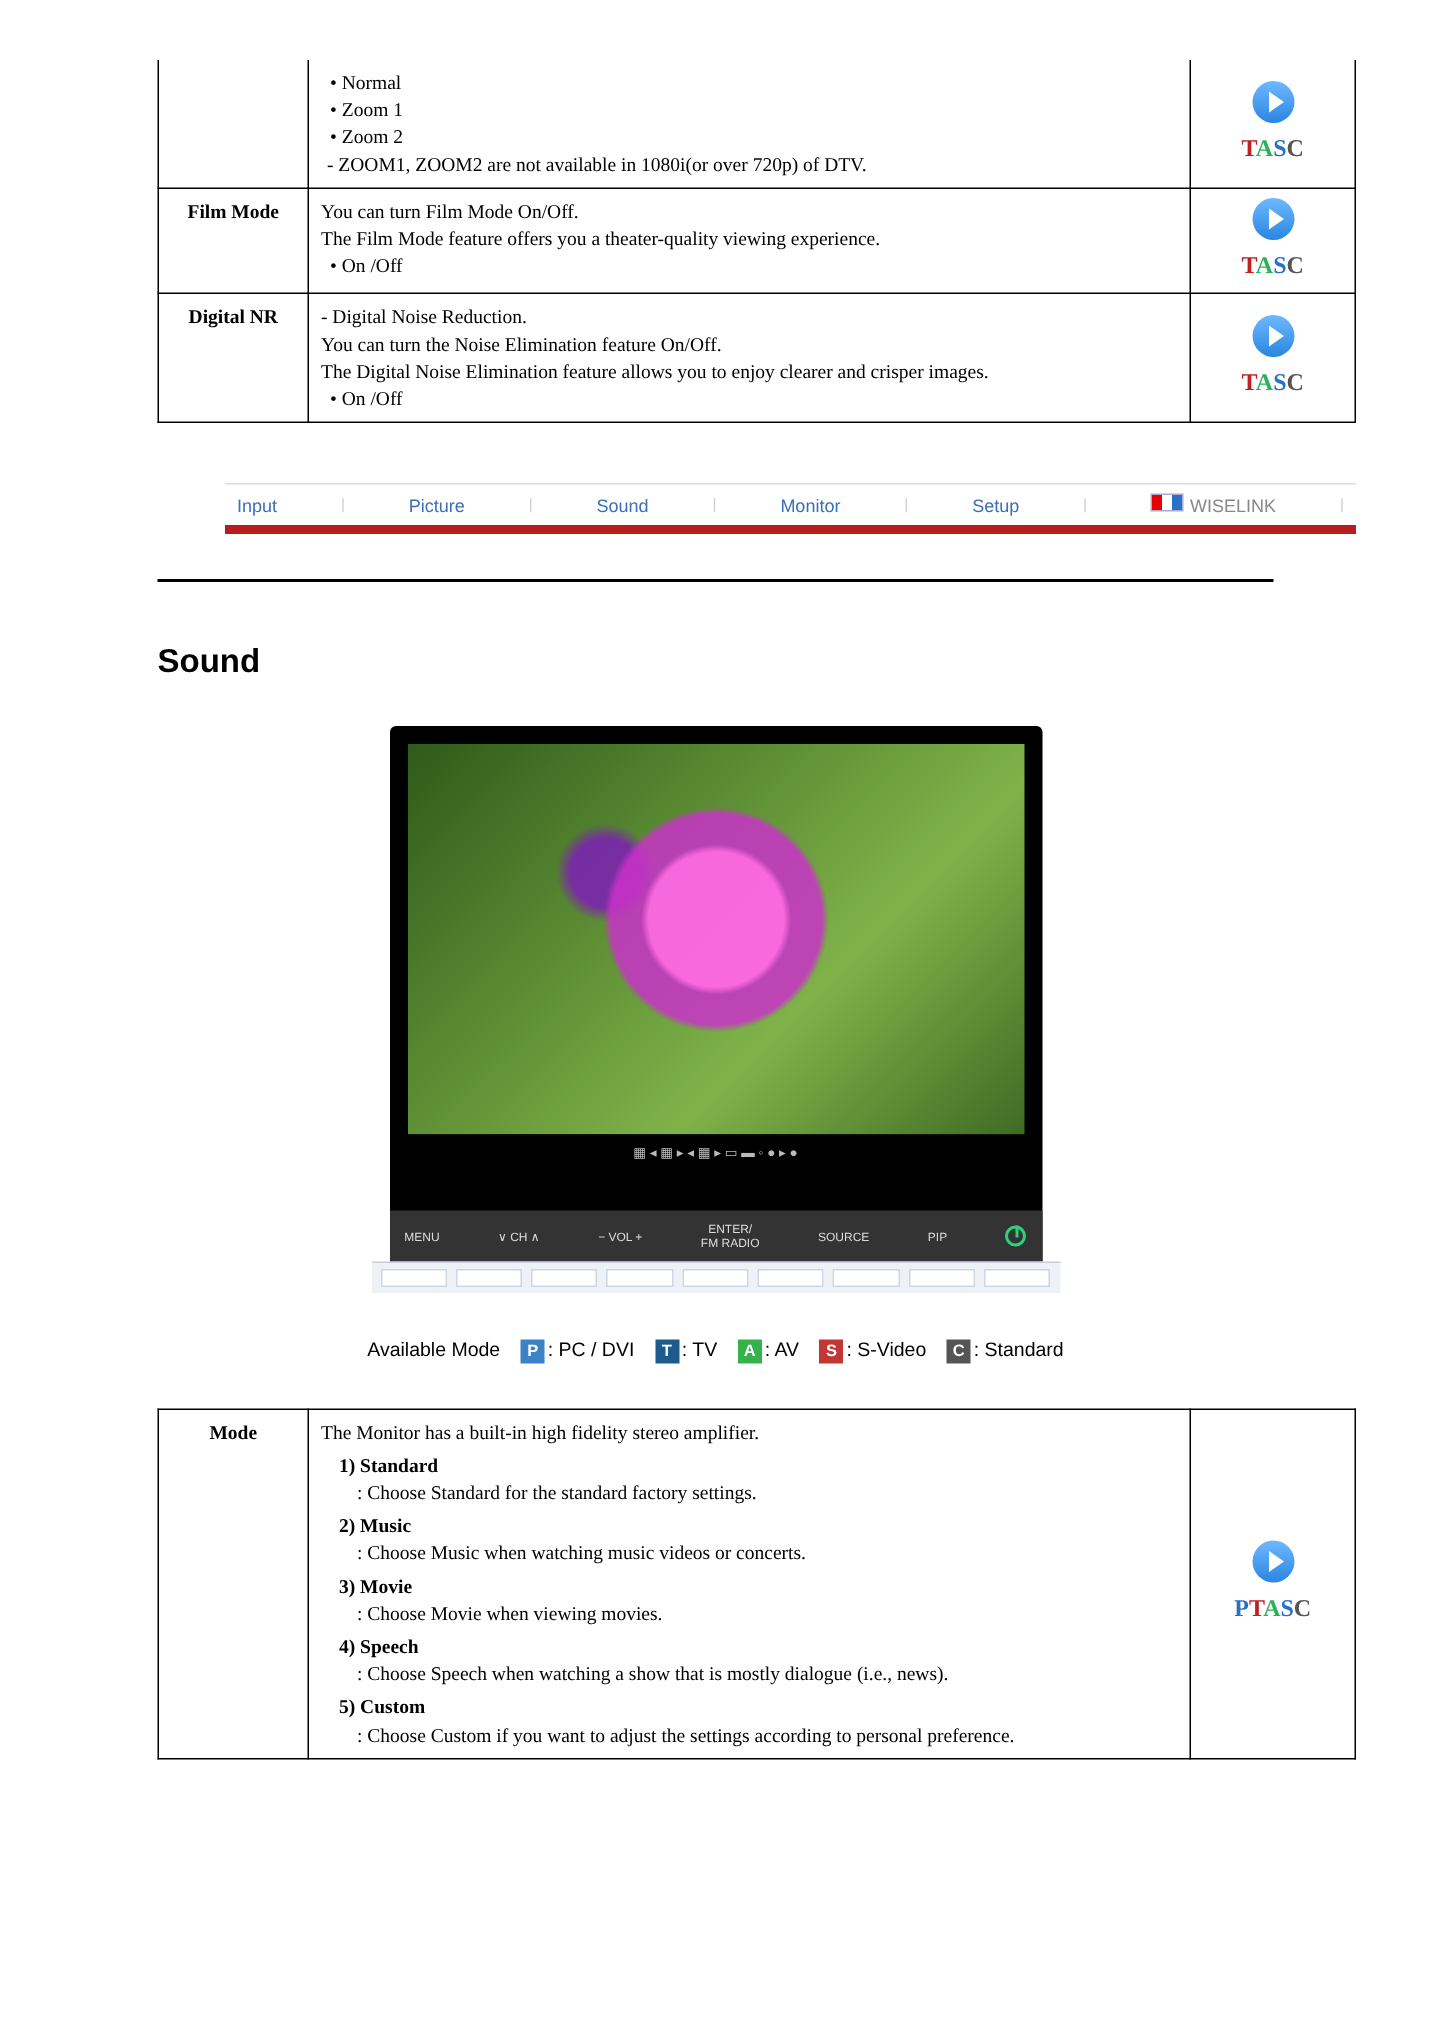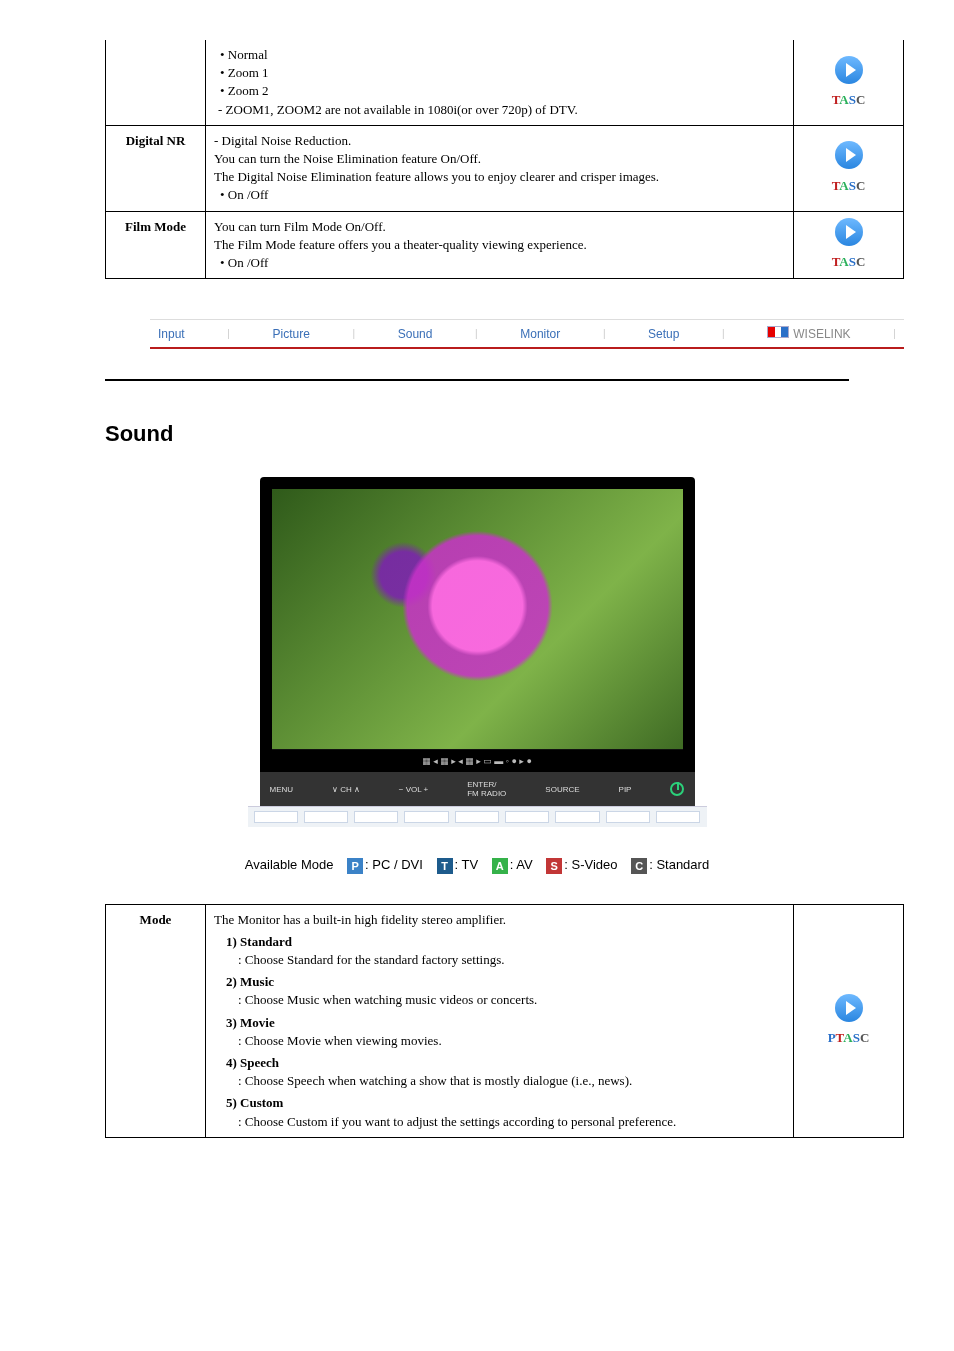--- a/index.html
+++ b/index.html
@@ -33,28 +33,28 @@
     .play-btn {
       display: inline-block; width: 28px; height: 28px;
       background: linear-gradient(#6eb9ff,#2a86e0);
       border-radius: 50%;
       position: relative;
     }
     .play-btn::after {
       content: ""; position: absolute; left: 11px; top: 7px;
       border-left: 10px solid #fff; border-top: 7px solid transparent; border-bottom: 7px solid transparent;
     }
-    .badge-row { margin-top: 2px; font-weight: bold; font-size: 13px; letter-spacing: 0px; }
+    .badge-row { margin-top: 2px; font-weight: bold; font-size: 16px; letter-spacing: 0px; }
     .m-P { color:#2a70c8; } .m-T { color:#c02020; } .m-A { color:#2bb05b; } .m-S { color:#2a70c8; } .m-C { color:#555; }
 
     .tabs-strip {
       margin: 40px 0 20px 100px;
       width: calc(100% - 100px);
       border-top: 1px solid #ddd;
-      border-bottom: 2px solid #b91c1c;
+      border-bottom: 6px solid #b91c1c;
       display: flex; align-items: center; justify-content: space-between;
       padding: 6px 8px;
       text-align: right;
     }
     .tabs-strip .tab { color:#3a6fb7; font-size:12px; }
     .tabs-strip .tab.wise { color:#888; }
     .tabs-strip .tab-sep { color:#ccc; font-size:10px; }
     .tabs-strip .wise-flag {
       display:inline-block; width:22px; height:12px;
       background: linear-gradient(90deg,#e60000 33%, #fff 33% 66%, #2a70c8 66%);
@@ -82,20 +82,21 @@
       color:#bbb; font-size:9px; text-align:center; padding:6px 0;
       border-top:1px solid #111;
     }
     .preview-btns {
       background:#fff6; margin: 0 -12px -4px; background:#333;
       padding: 0;
     }
     .preview-btns-row {
       display:flex; justify-content:space-between; padding:8px 10px; color:#ddd; font-size:8px;
       align-items:center;
+      margin-top:28px;
     }
     .preview-btns-row .pwr { width:14px; height:14px; border-radius:50%; border:2px solid #2bd07a; position:relative; }
     .preview-btns-row .pwr::after { content:""; position:absolute; left:5px; top:-2px; width:2px; height:8px; background:#2bd07a;}
     .page-tabs { display:flex; background:#eef2f6; padding:4px 6px; gap:6px; margin: 0 -12px -4px; border-top:1px solid #ccd; }
     .page-tabs .pt { flex:1; height:12px; background:#fff; border:1px solid #cbd6e6; }
 
     .avail-mode {
       text-align: center; font-size: 13px; margin: 20px 0 30px;
     }
     .avail-mode .sq {
@@ -121,37 +122,37 @@
       <div class="bullet">• <span>Zoom 1</span></div>
       <div class="bullet">• <span>Zoom 2</span></div>
       <div class="list-note">- ZOOM1, ZOOM2 are not available in 1080i(or over 720p) of DTV.</div>
     </td>
     <td class="col-play" style="border-top:none;">
       <span class="play-btn"></span>
       <div class="badge-row"><span class="m-T">T</span><span class="m-A">A</span><span class="m-S">S</span><span class="m-C">C</span></div>
     </td>
   </tr>
   <tr>
+    <td class="col-label">Film Mode</td>
+    <td>
+      <div>You can turn Film Mode On/Off.</div>
+      <div>The Film Mode feature offers you a theater-quality viewing experience.</div>
+      <div class="bullet">• <span>On /Off</span></div>
+    </td>
+    <td class="col-play">
+      <span class="play-btn"></span>
+      <div class="badge-row"><span class="m-T">T</span><span class="m-A">A</span><span class="m-S">S</span><span class="m-C">C</span></div>
+    </td>
+  </tr>
+  <tr>
     <td class="col-label">Digital NR</td>
     <td>
       <div>- Digital Noise Reduction.</div>
       <div>You can turn the Noise Elimination feature On/Off.</div>
       <div>The Digital Noise Elimination feature allows you to enjoy clearer and crisper images.</div>
-      <div class="bullet">• <span>On /Off</span></div>
-    </td>
-    <td class="col-play">
-      <span class="play-btn"></span>
-      <div class="badge-row"><span class="m-T">T</span><span class="m-A">A</span><span class="m-S">S</span><span class="m-C">C</span></div>
-    </td>
-  </tr>
-  <tr>
-    <td class="col-label">Film Mode</td>
-    <td>
-      <div>You can turn Film Mode On/Off.</div>
-      <div>The Film Mode feature offers you a theater-quality viewing experience.</div>
       <div class="bullet">• <span>On /Off</span></div>
     </td>
     <td class="col-play">
       <span class="play-btn"></span>
       <div class="badge-row"><span class="m-T">T</span><span class="m-A">A</span><span class="m-S">S</span><span class="m-C">C</span></div>
     </td>
   </tr>
 </tbody>
   </table>
 
@@ -176,21 +177,21 @@
 
 <div class="preview-wrap">
   <div class="preview">
     <div class="preview-screen"></div>
     <div class="preview-bar">▦   ◂ ▦ ▸    ◂ ▦ ▸  ▭ ▬ ◦   ● ▸   ●</div>
     <div class="preview-btns">
       <div class="preview-btns-row">
         <span>MENU</span>
         <span>∨  CH  ∧</span>
         <span>−  VOL  +</span>
-        <span style="white-space:pre-line; text-align:left;">ENTER/
+        <span style="white-space:pre-line; text-align:center;">ENTER/
 FM RADIO</span>
         <span>SOURCE</span>
         <span>PIP</span>
         <span class="pwr"></span>
       </div>
       <div class="page-tabs">
         <div class="pt"></div>
           <div class="pt"></div>
           <div class="pt"></div>
           <div class="pt"></div>

